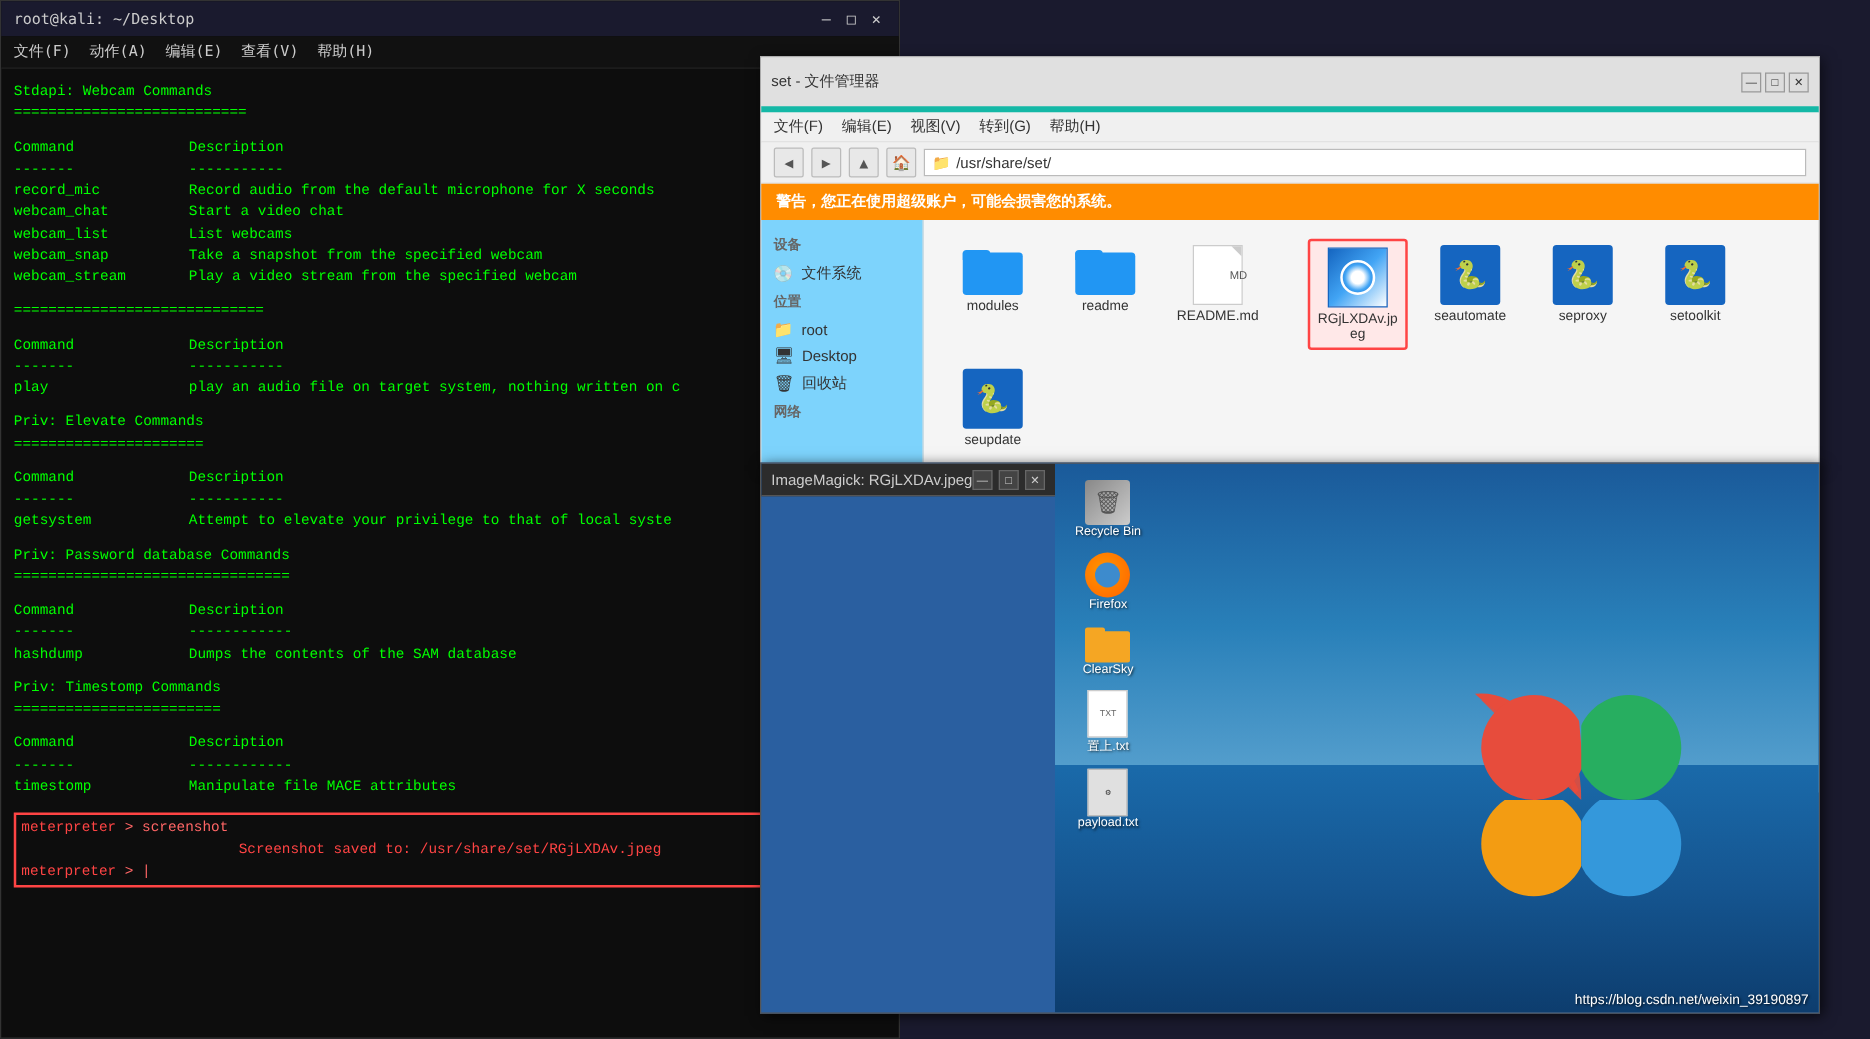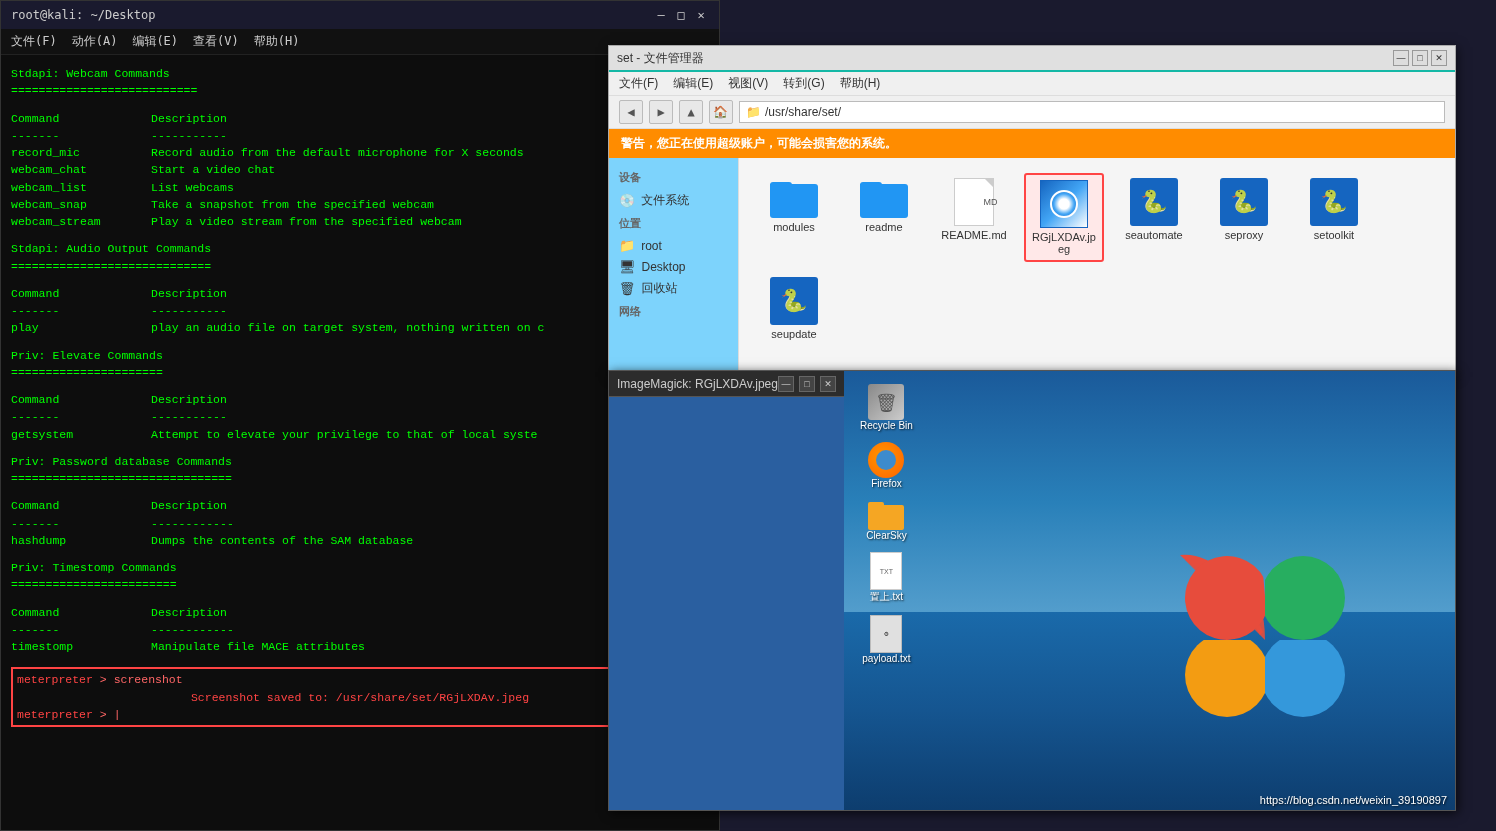--- a/index.html
+++ b/index.html
@@ -81,26 +81,26 @@
       width: 848px;
       height: 330px;
       background: #f5f5f5;
       border: 1px solid #aaa;
       box-shadow: 2px 2px 10px rgba(0,0,0,0.5);
       display: flex;
       flex-direction: column;
     }
     .fm-titlebar {
       background: #e0e0e0;
-      height: 26px;
+      height: 44px;
       display: flex;
       align-items: center;
       padding: 0 8px;
       justify-content: space-between;
-      border-bottom: 2px solid #14b8a6;
+      border-bottom: 5px solid #14b8a6;
     }
     .fm-title {
       font-size: 12px;
       color: #333;
       font-family: sans-serif;
     }
     .fm-win-controls {
       display: flex;
       gap: 3px;
     }
@@ -213,20 +213,21 @@
       flex-direction: column;
       align-items: center;
       width: 80px;
       cursor: pointer;
       padding: 5px;
       border-radius: 3px;
     }
     .fm-file-item.selected {
       border: 2px solid #ff4444;
       background: #ffe8e8;
+      margin-left: 22px;
     }
     .fm-folder-icon {
       width: 48px;
       height: 40px;
       position: relative;
     }
     .fm-folder-body {
       position: absolute;
       bottom: 0;
       left: 0;
@@ -512,21 +513,20 @@
       <div><span class="term-label">Command</span><span class="term-desc">Description</span></div>
       <div><span class="term-dash">-------</span><span class="term-dash2">-----------</span></div>
       <div><span class="term-label">record_mic</span><span class="term-desc">Record audio from the default microphone for X seconds</span></div>
       <div><span class="term-label">webcam_chat</span><span class="term-desc">Start a video chat</span></div>
       <div><span class="term-label">webcam_list</span><span class="term-desc">List webcams</span></div>
       <div><span class="term-label">webcam_snap</span><span class="term-desc">Take a snapshot from the specified webcam</span></div>
       <div><span class="term-label">webcam_stream</span><span class="term-desc">Play a video stream from the specified webcam</span></div>
     </div>
     <div class="term-blank"></div>
     <div>
-      <div class="term-section-title">Stdapi: Audio Output Commands</div>
       <div class="term-equals">=============================</div>
       <div class="term-blank"></div>
       <div><span class="term-label">Command</span><span class="term-desc">Description</span></div>
       <div><span class="term-dash">-------</span><span class="term-dash2">-----------</span></div>
       <div><span class="term-label">play</span><span class="term-desc">play an audio file on target system, nothing written on c</span></div>
     </div>
     <div class="term-blank"></div>
     <div>
       <div class="term-section-title">Priv: Elevate Commands</div>
       <div class="term-equals">======================</div>

